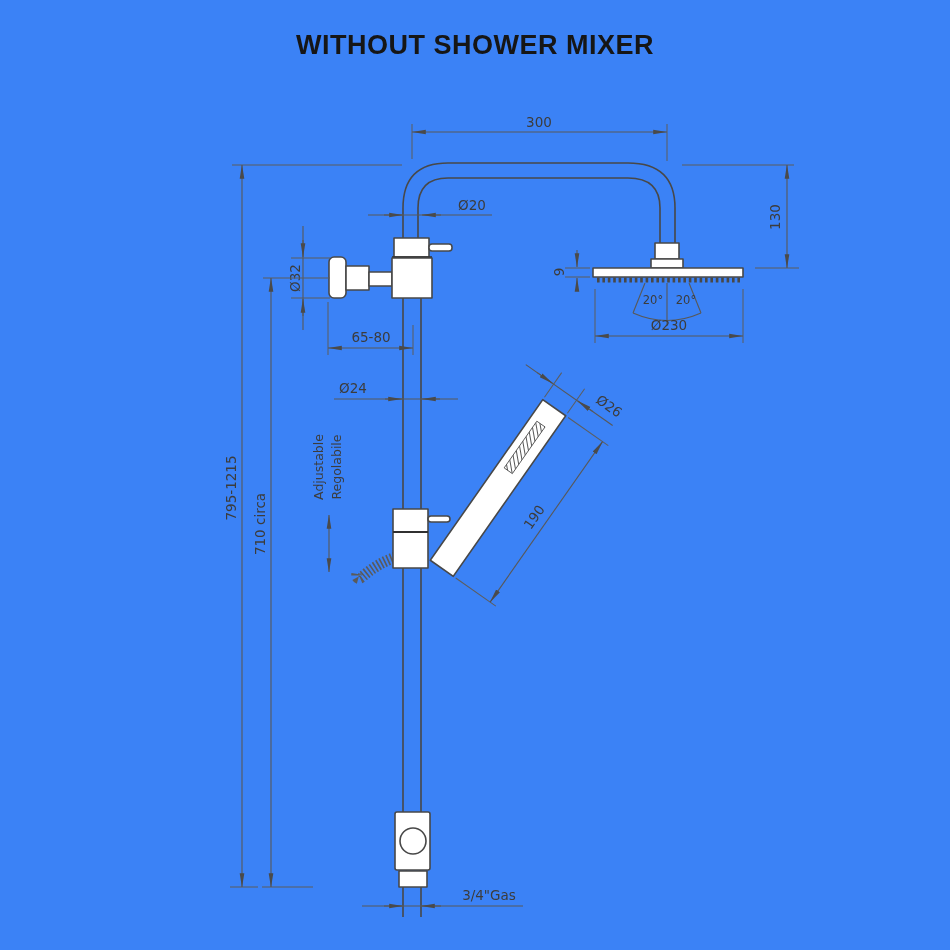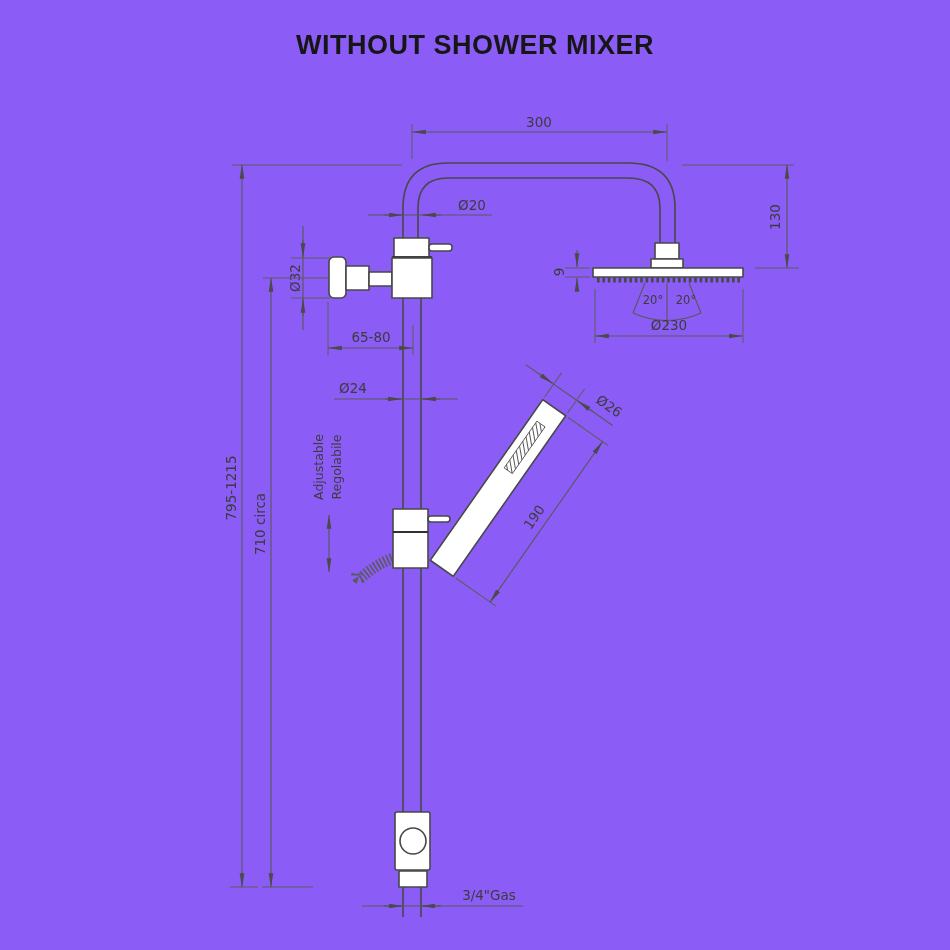--- a/index.html
+++ b/index.html
@@ -1,17 +1,17 @@
 <!DOCTYPE html>
 <html><head>
 <meta charset="utf-8">
 <style>
   html,body { margin:0; padding:0; background:#ffffff; }
   .page {
-    position:relative; width:950px; height:950px; background:#8b5cf6;
+    position:relative; width:950px; height:950px; background:#3b82f6;
     font-family:"DejaVu Sans", sans-serif; overflow:hidden;
   }
   .title {
     position:absolute; top:30px; left:0; width:950px; text-align:center;
     font-family:"Liberation Sans", sans-serif; font-weight:bold;
     font-size:27px; letter-spacing:0.5px; color:#161616;
   }
   svg { position:absolute; top:0; left:0; }
   .obj   { fill:#ffffff; stroke:#484848; stroke-width:1.6; stroke-linejoin:round; }
   .objln { fill:none;    stroke:#484848; stroke-width:1.6; stroke-linejoin:round; }

